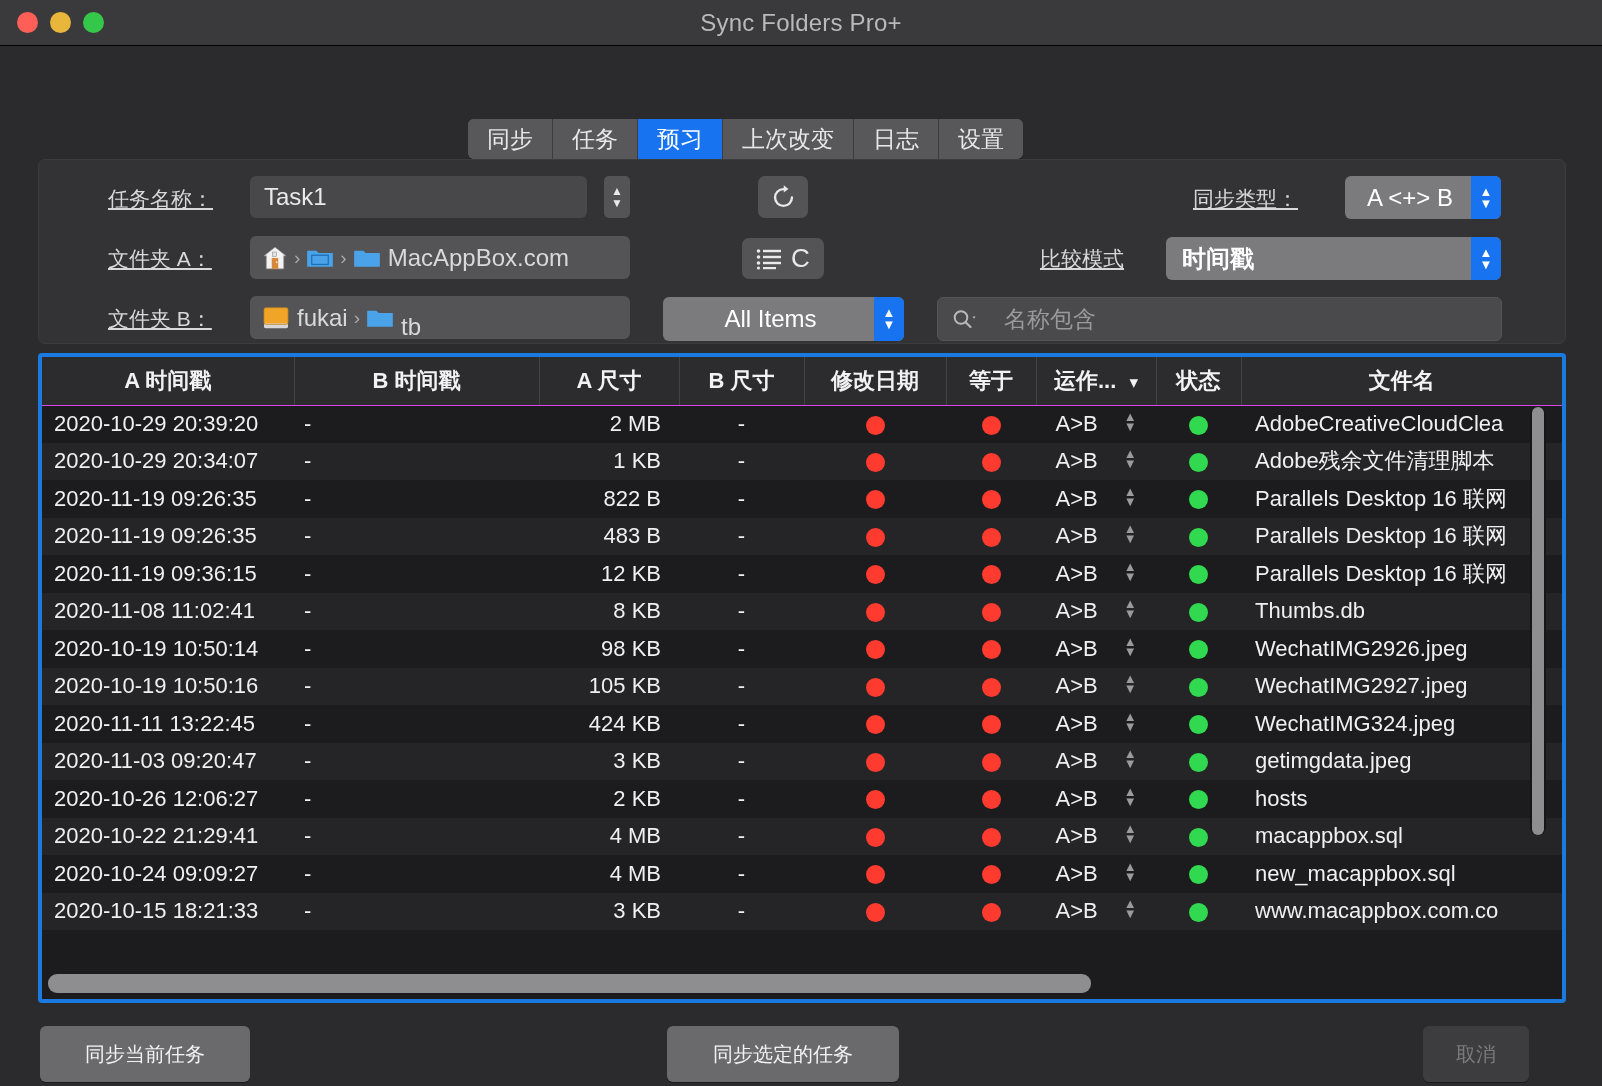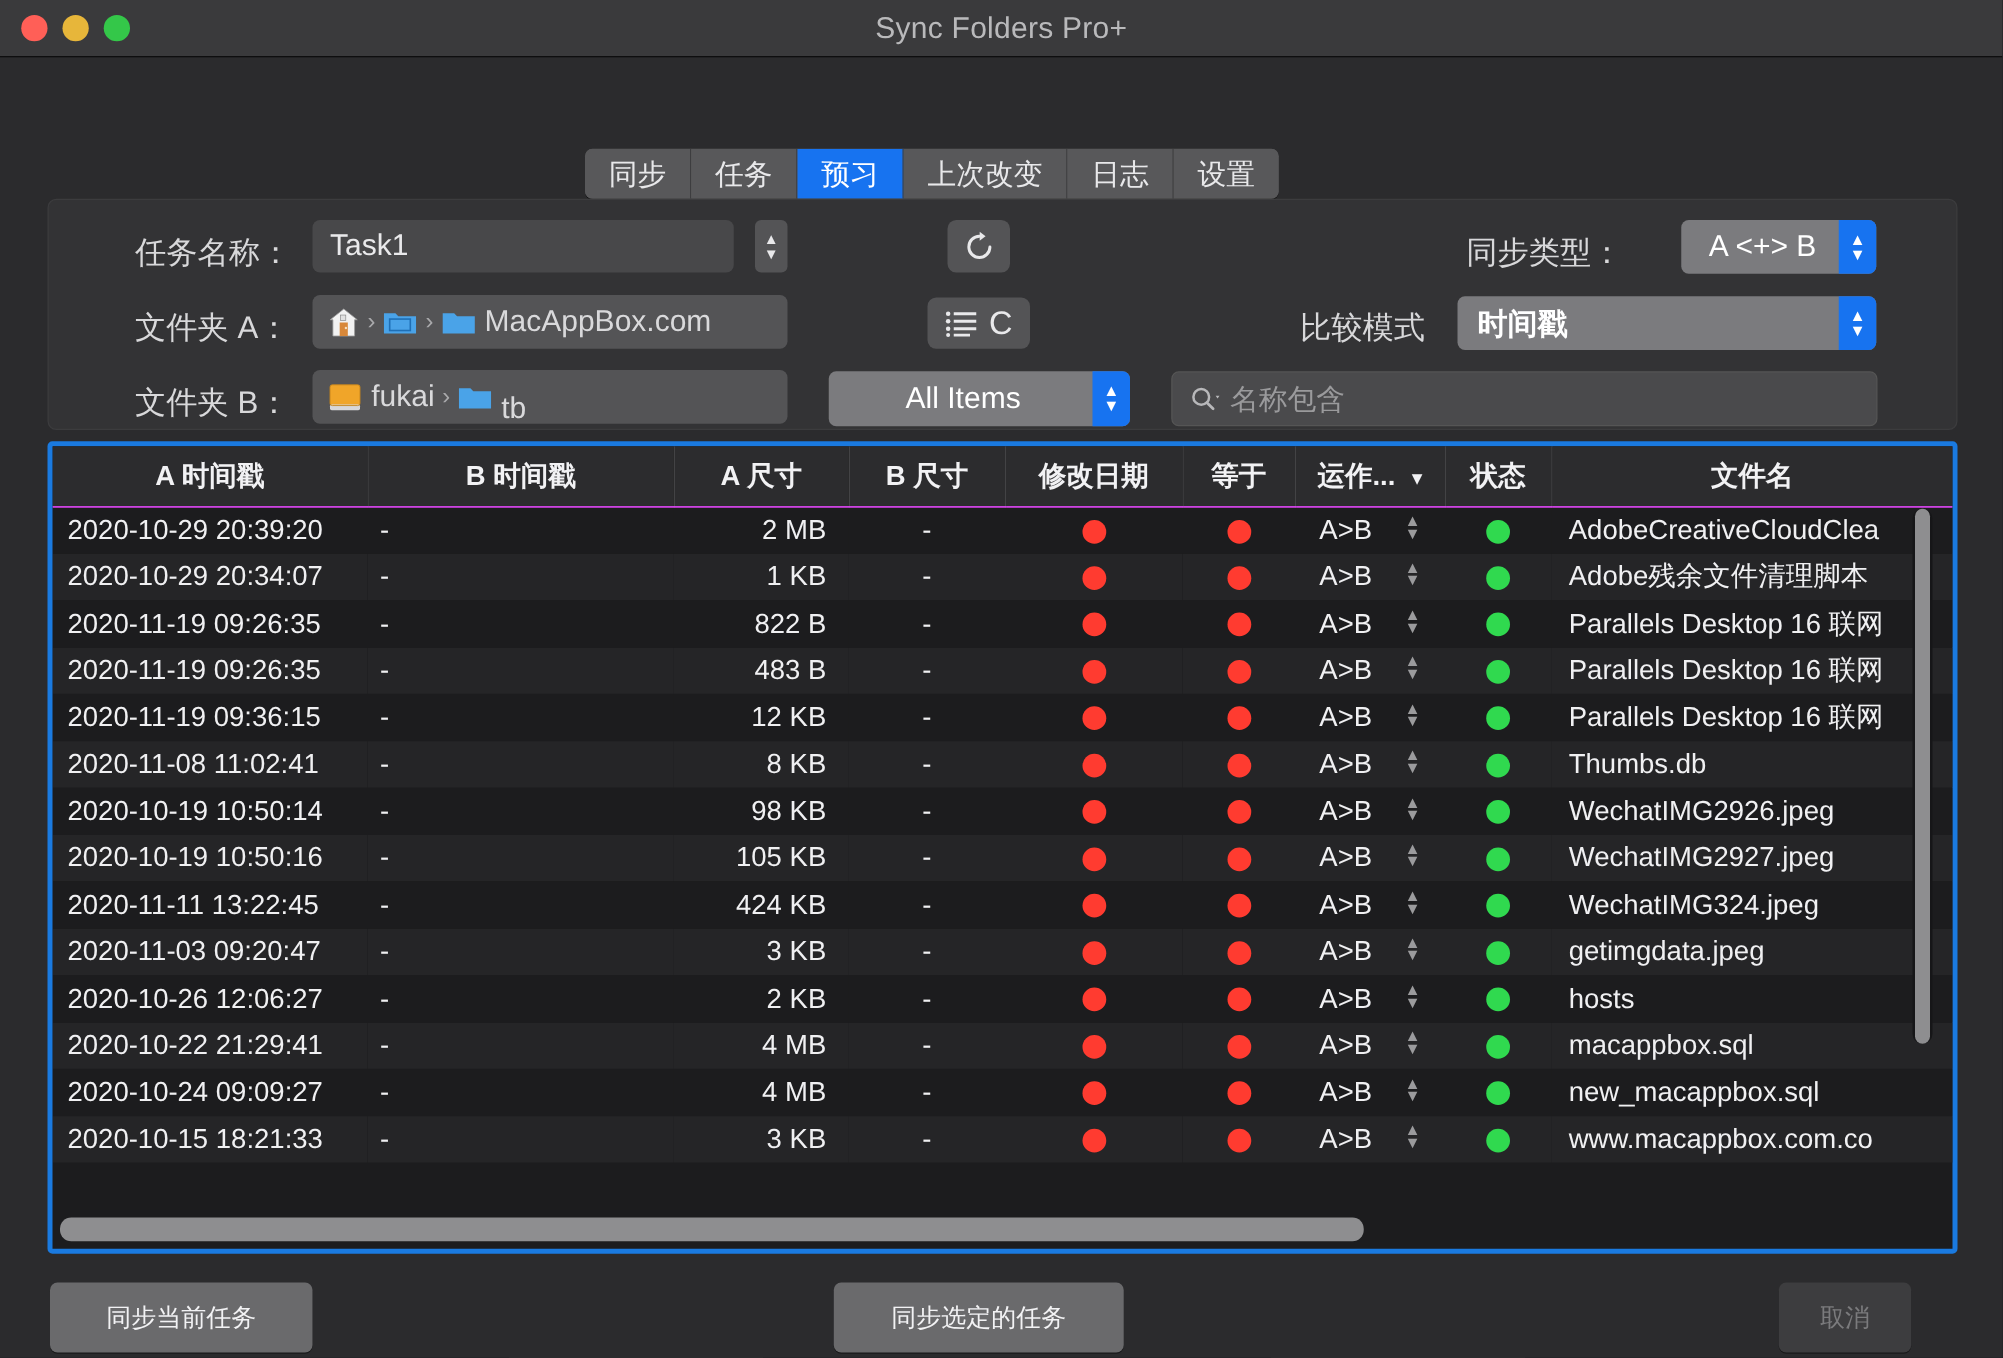--- a/index.html
+++ b/index.html
@@ -53,21 +53,21 @@
   .tab.active{ background:#1773f0; color:#fff; }
 
   
   .formpanel{
     position:absolute; left:38px; top:113px; width:1528px; height:185px;
     background:#333335; border:1px solid #3c3c3e; border-radius:7px;
   }
 
   
   .lbl{
-    position:absolute; color:#d8d8da; font-size:25px; white-space:nowrap;
+    position:absolute; color:#d8d8da; font-size:21px; white-space:nowrap;text-decoration:underline;
   }
 
   .field{
     position:absolute; background:#545456; border-radius:6px;
     display:flex; align-items:center; color:#e9e9eb; font-size:24px;
     padding:0 14px; white-space:nowrap; overflow:hidden;
   }
   .field.dark{ background:#48484a; }
 
   .stepper{
@@ -94,21 +94,21 @@
     position:absolute; background:#545456; border-radius:7px;
     display:flex; align-items:center; justify-content:center;
     color:#e9e9eb;
   }
 
   .searchbox{
     position:absolute; background:#4a4a4c; border-radius:6px;
     display:flex; align-items:center; padding:0 14px; gap:6px;
     border:1px solid #555;
   }
-  .searchbox .ph{ color:#9a9a9c; font-size:23px; }
+  .searchbox .ph{ color:#9a9a9c; font-size:23px;margin-left:20px; }
 
   
   .pathseg{ display:flex; align-items:center; gap:7px; }
   .chev{ color:#a9a9ab; font-size:19px; margin:0 6px; }
 
   .ic{ display:inline-block; }
   .ic-home{ width:26px; height:26px; }
   .ic-folderblue{ width:28px; height:22px; }
   .ic-disk{ width:28px; height:24px; }
 

